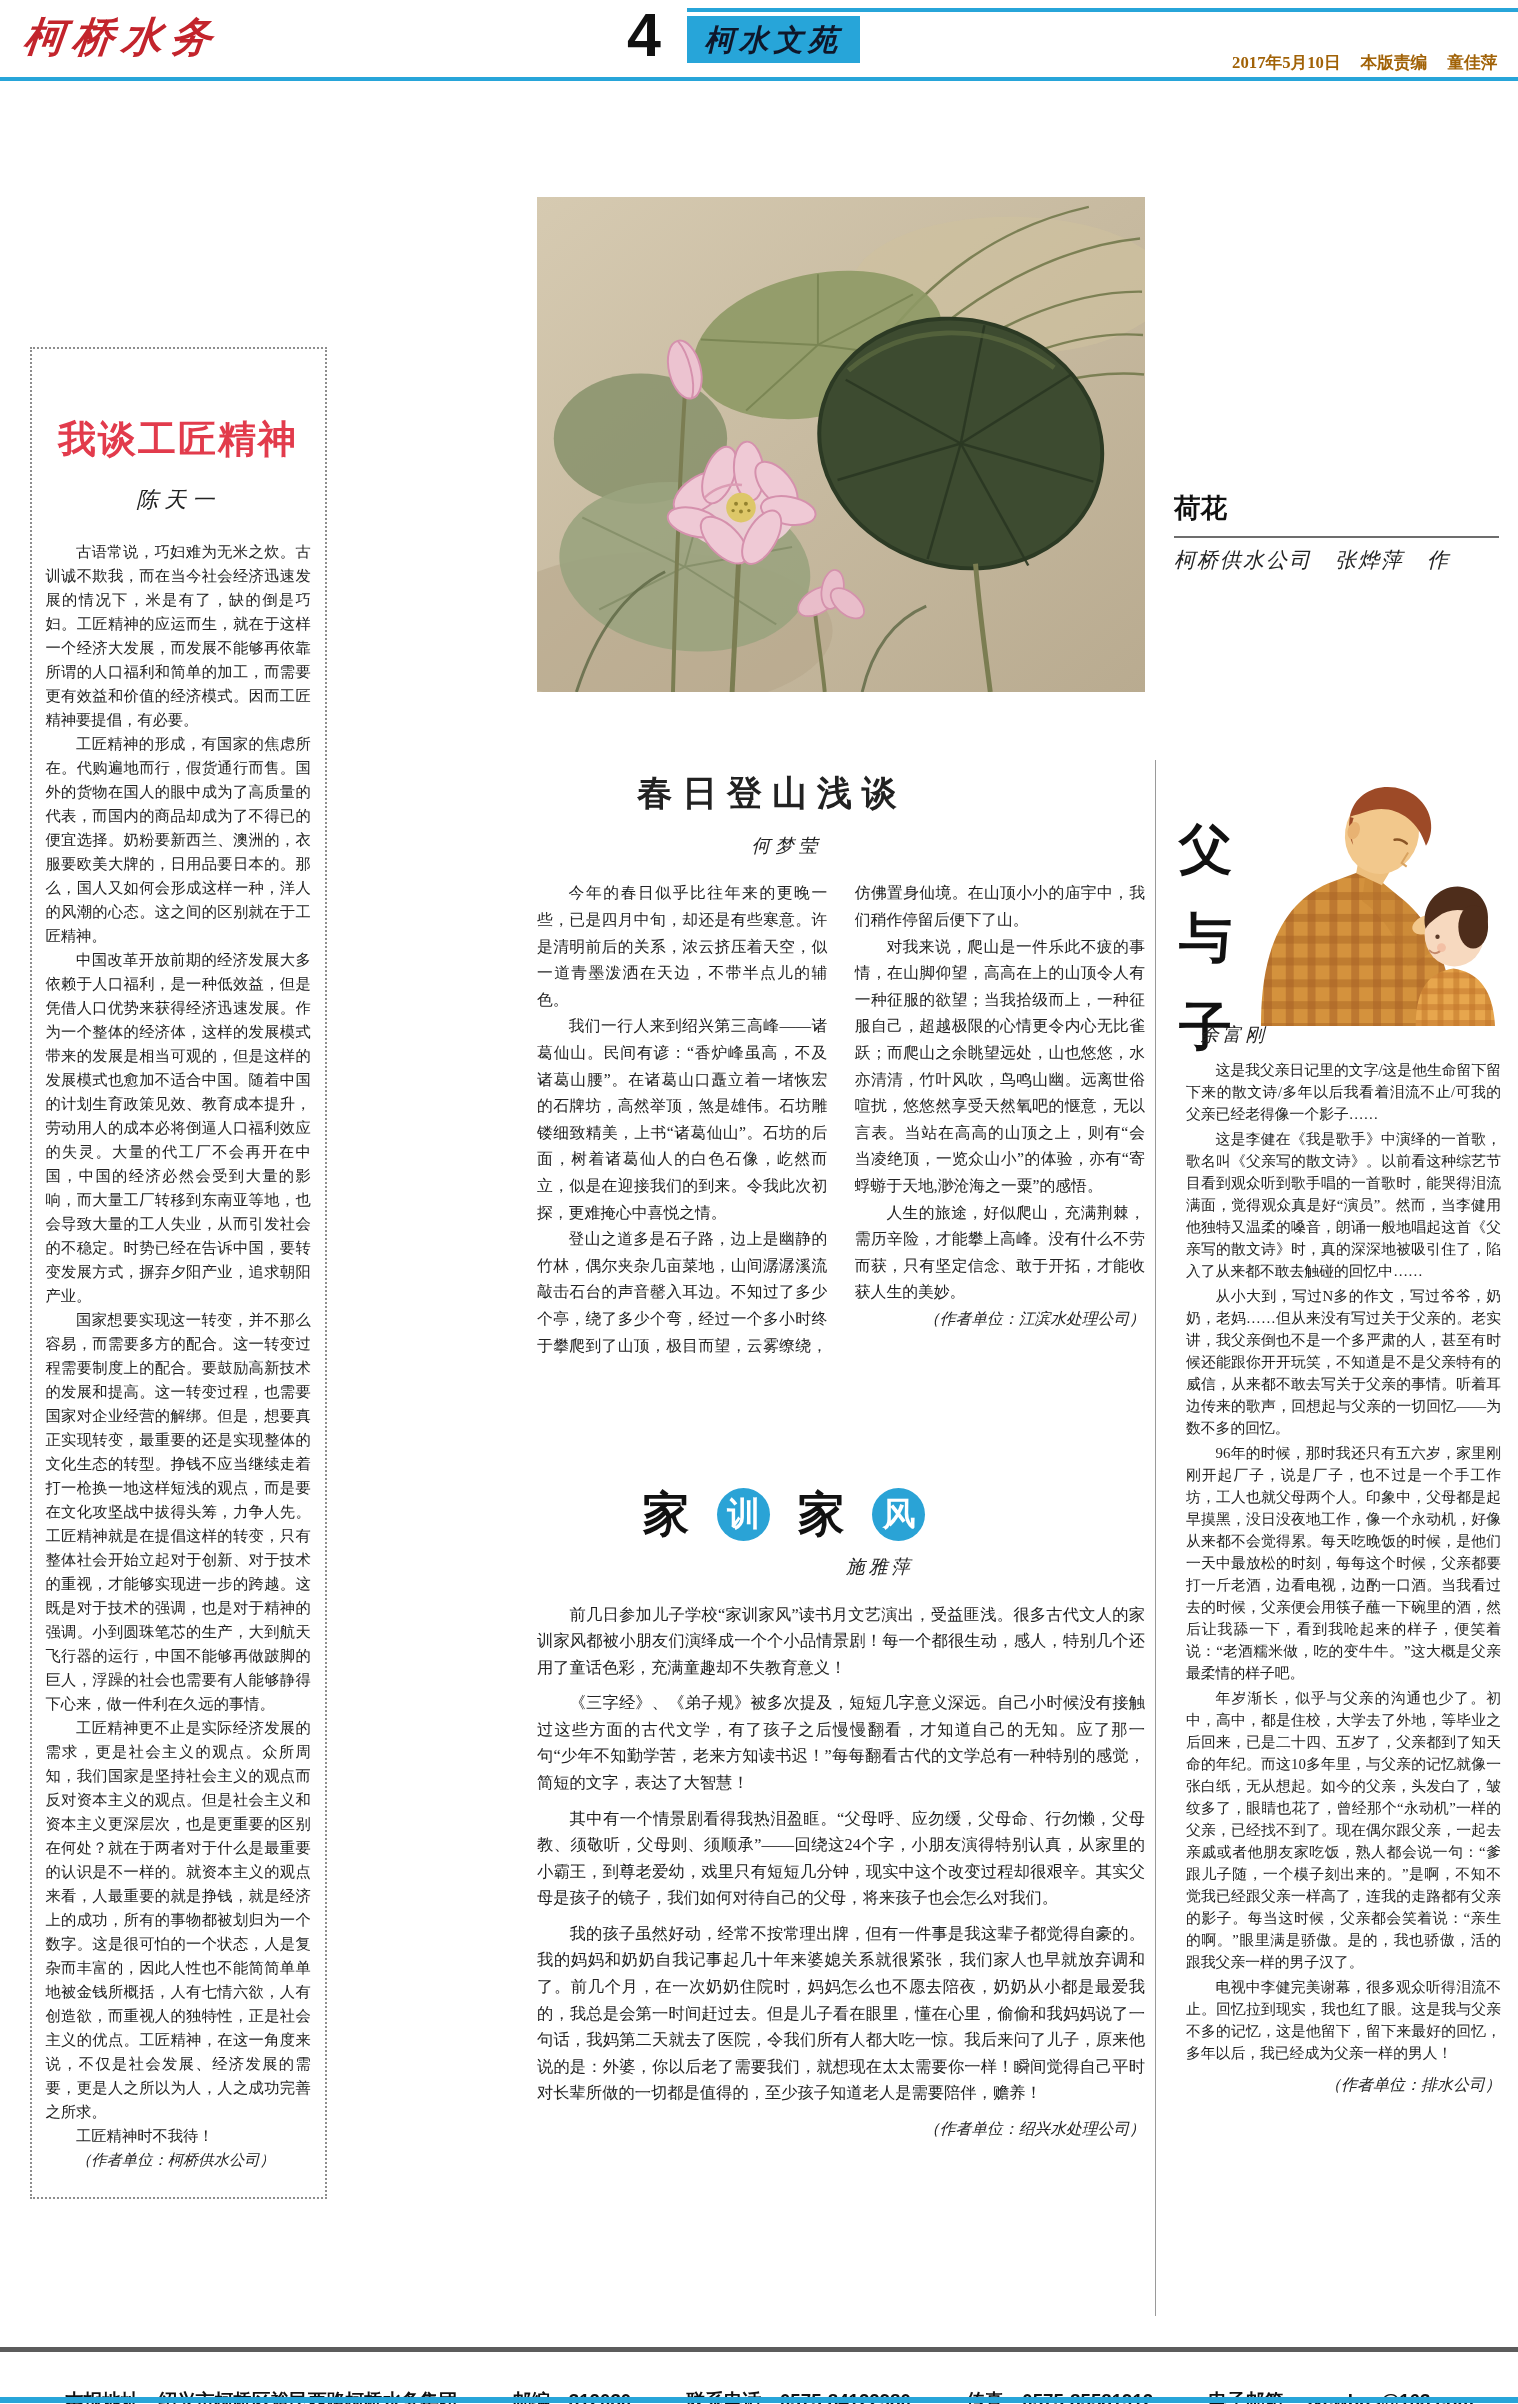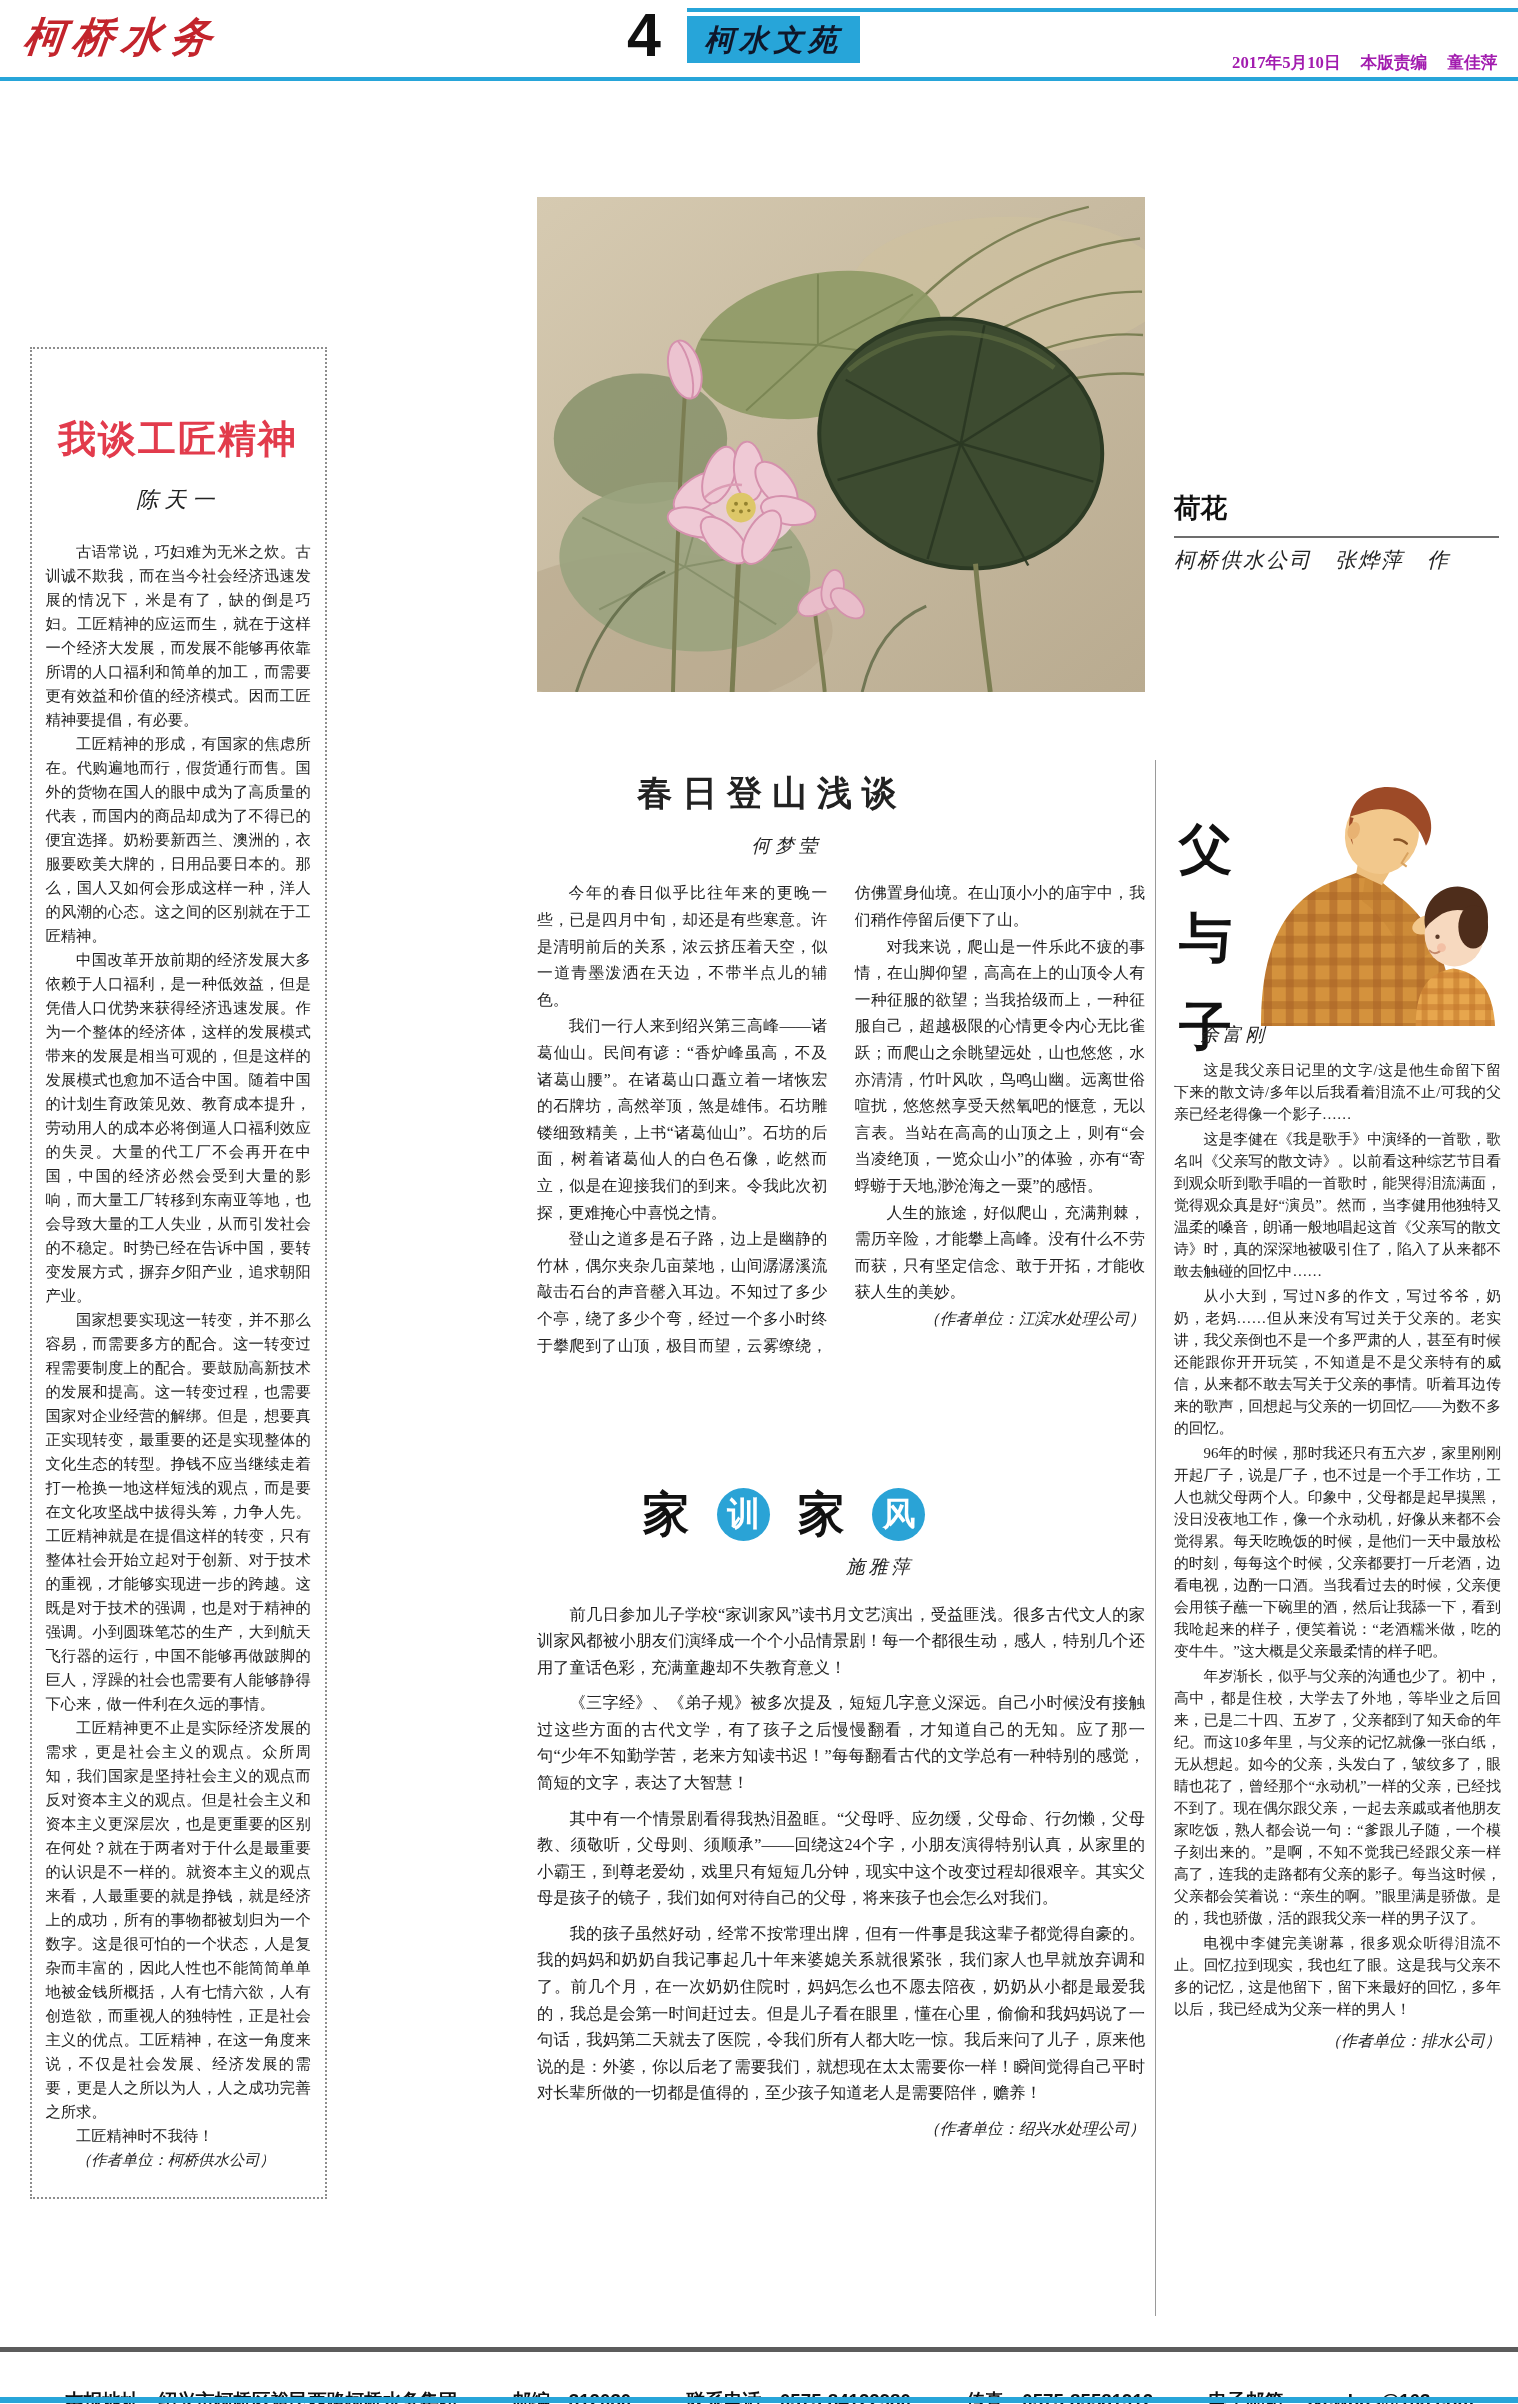--- a/index.html
+++ b/index.html
@@ -9,21 +9,21 @@
   
   .masthead{position:absolute;left:23.6px;top:9.9px;font-family:"DejaVu Serif",serif;
             font-weight:bold;font-style:italic;font-size:41px;color:#c3242c;
             letter-spacing:7.9px;transform:skewX(-6deg);}
   .pageno{position:absolute;left:627px;top:0px;font-family:"Liberation Sans",sans-serif;
           font-weight:bold;font-size:61px;color:#111;}
   .header-top-rule{position:absolute;left:687px;top:7.9px;width:832px;height:3.9px;background:#27a5d9;}
   .section-box{position:absolute;left:687px;top:15.8px;width:173px;height:47px;background:#27a5d9;
                color:#0f172a;font-family:"Liberation Sans",sans-serif;font-weight:bold;font-style:italic;
                font-size:29.6px;letter-spacing:4.9px;text-align:center;line-height:47px;}
-  .dateline{position:absolute;right:21.7px;top:51px;font-weight:bold;font-size:16.7px;color:#a21caf;}
+  .dateline{position:absolute;right:21.7px;top:51px;font-weight:bold;font-size:16.7px;color:#a16207;}
   .dateline span{margin-left:15.8px;}
   .header-bottom-rule{position:absolute;left:0;top:77px;width:1519px;height:3.9px;background:#27a5d9;}
 
   
   .left-article{position:absolute;left:29.6px;top:347px;width:297px;box-sizing:border-box;
                 border:2px dotted #8d8d8d;padding:0 13.8px 25.6px 13.8px;background:#fff;}
   .left-article h1{margin:65px 0 19.7px 0;text-align:center;color:#e23b4c;
                    font-family:"Liberation Sans",sans-serif;font-weight:bold;font-size:38px;letter-spacing:2px;}
   .author-line{text-align:center;font-style:italic;font-size:22px;letter-spacing:5.9px;margin-bottom:25px;}
   .left-article p{font-size:15.3px;line-height:24px;text-align:justify;text-indent:2em;margin:0;}
@@ -63,21 +63,21 @@
   .f-body .byline{font-size:15.8px;}
 
   
   .father{position:absolute;left:1174px;top:778px;width:327px;}
   .fz-head{position:relative;height:281px;}
   .fz-title{position:absolute;left:0;top:25.6px;width:63px;text-align:center;
             font-family:"Liberation Sans",sans-serif;font-weight:bold;font-size:53px;line-height:89px;color:#111;}
   .fz-illustration{position:absolute;right:3.9px;top:0;width:238px;height:248px;}
   .fz-illustration svg{display:block;width:100%;height:100%;}
   .fz-author{position:absolute;left:2px;top:244px;font-style:italic;font-size:18.7px;letter-spacing:3.9px;margin-left:24px;}
-  .fz-body{font-size:14.8px;line-height:22px;text-align:justify;}
+  .fz-body{font-size:14.8px;line-height:22px;text-align:justify;margin-left:12px;}
   .fz-body p{margin:0 0 3px 0;text-indent:2em;}
   .fz-body .byline{font-size:16px;margin-top:9.9px;}
 
   .v-divider{position:absolute;left:1155px;top:760px;width:1px;height:1556px;background:#9a9a9a;}
 
   
   .footer{position:absolute;left:0;top:2347px;width:1519px;}
   .footer-rule{height:4.9px;background:#5c5c5c;}
   .footer-row{display:flex;justify-content:space-between;padding:8px 45px 0 65px;
               font-family:"Liberation Sans",sans-serif;font-weight:bold;font-size:18.7px;color:#111;margin-top:28px;}

